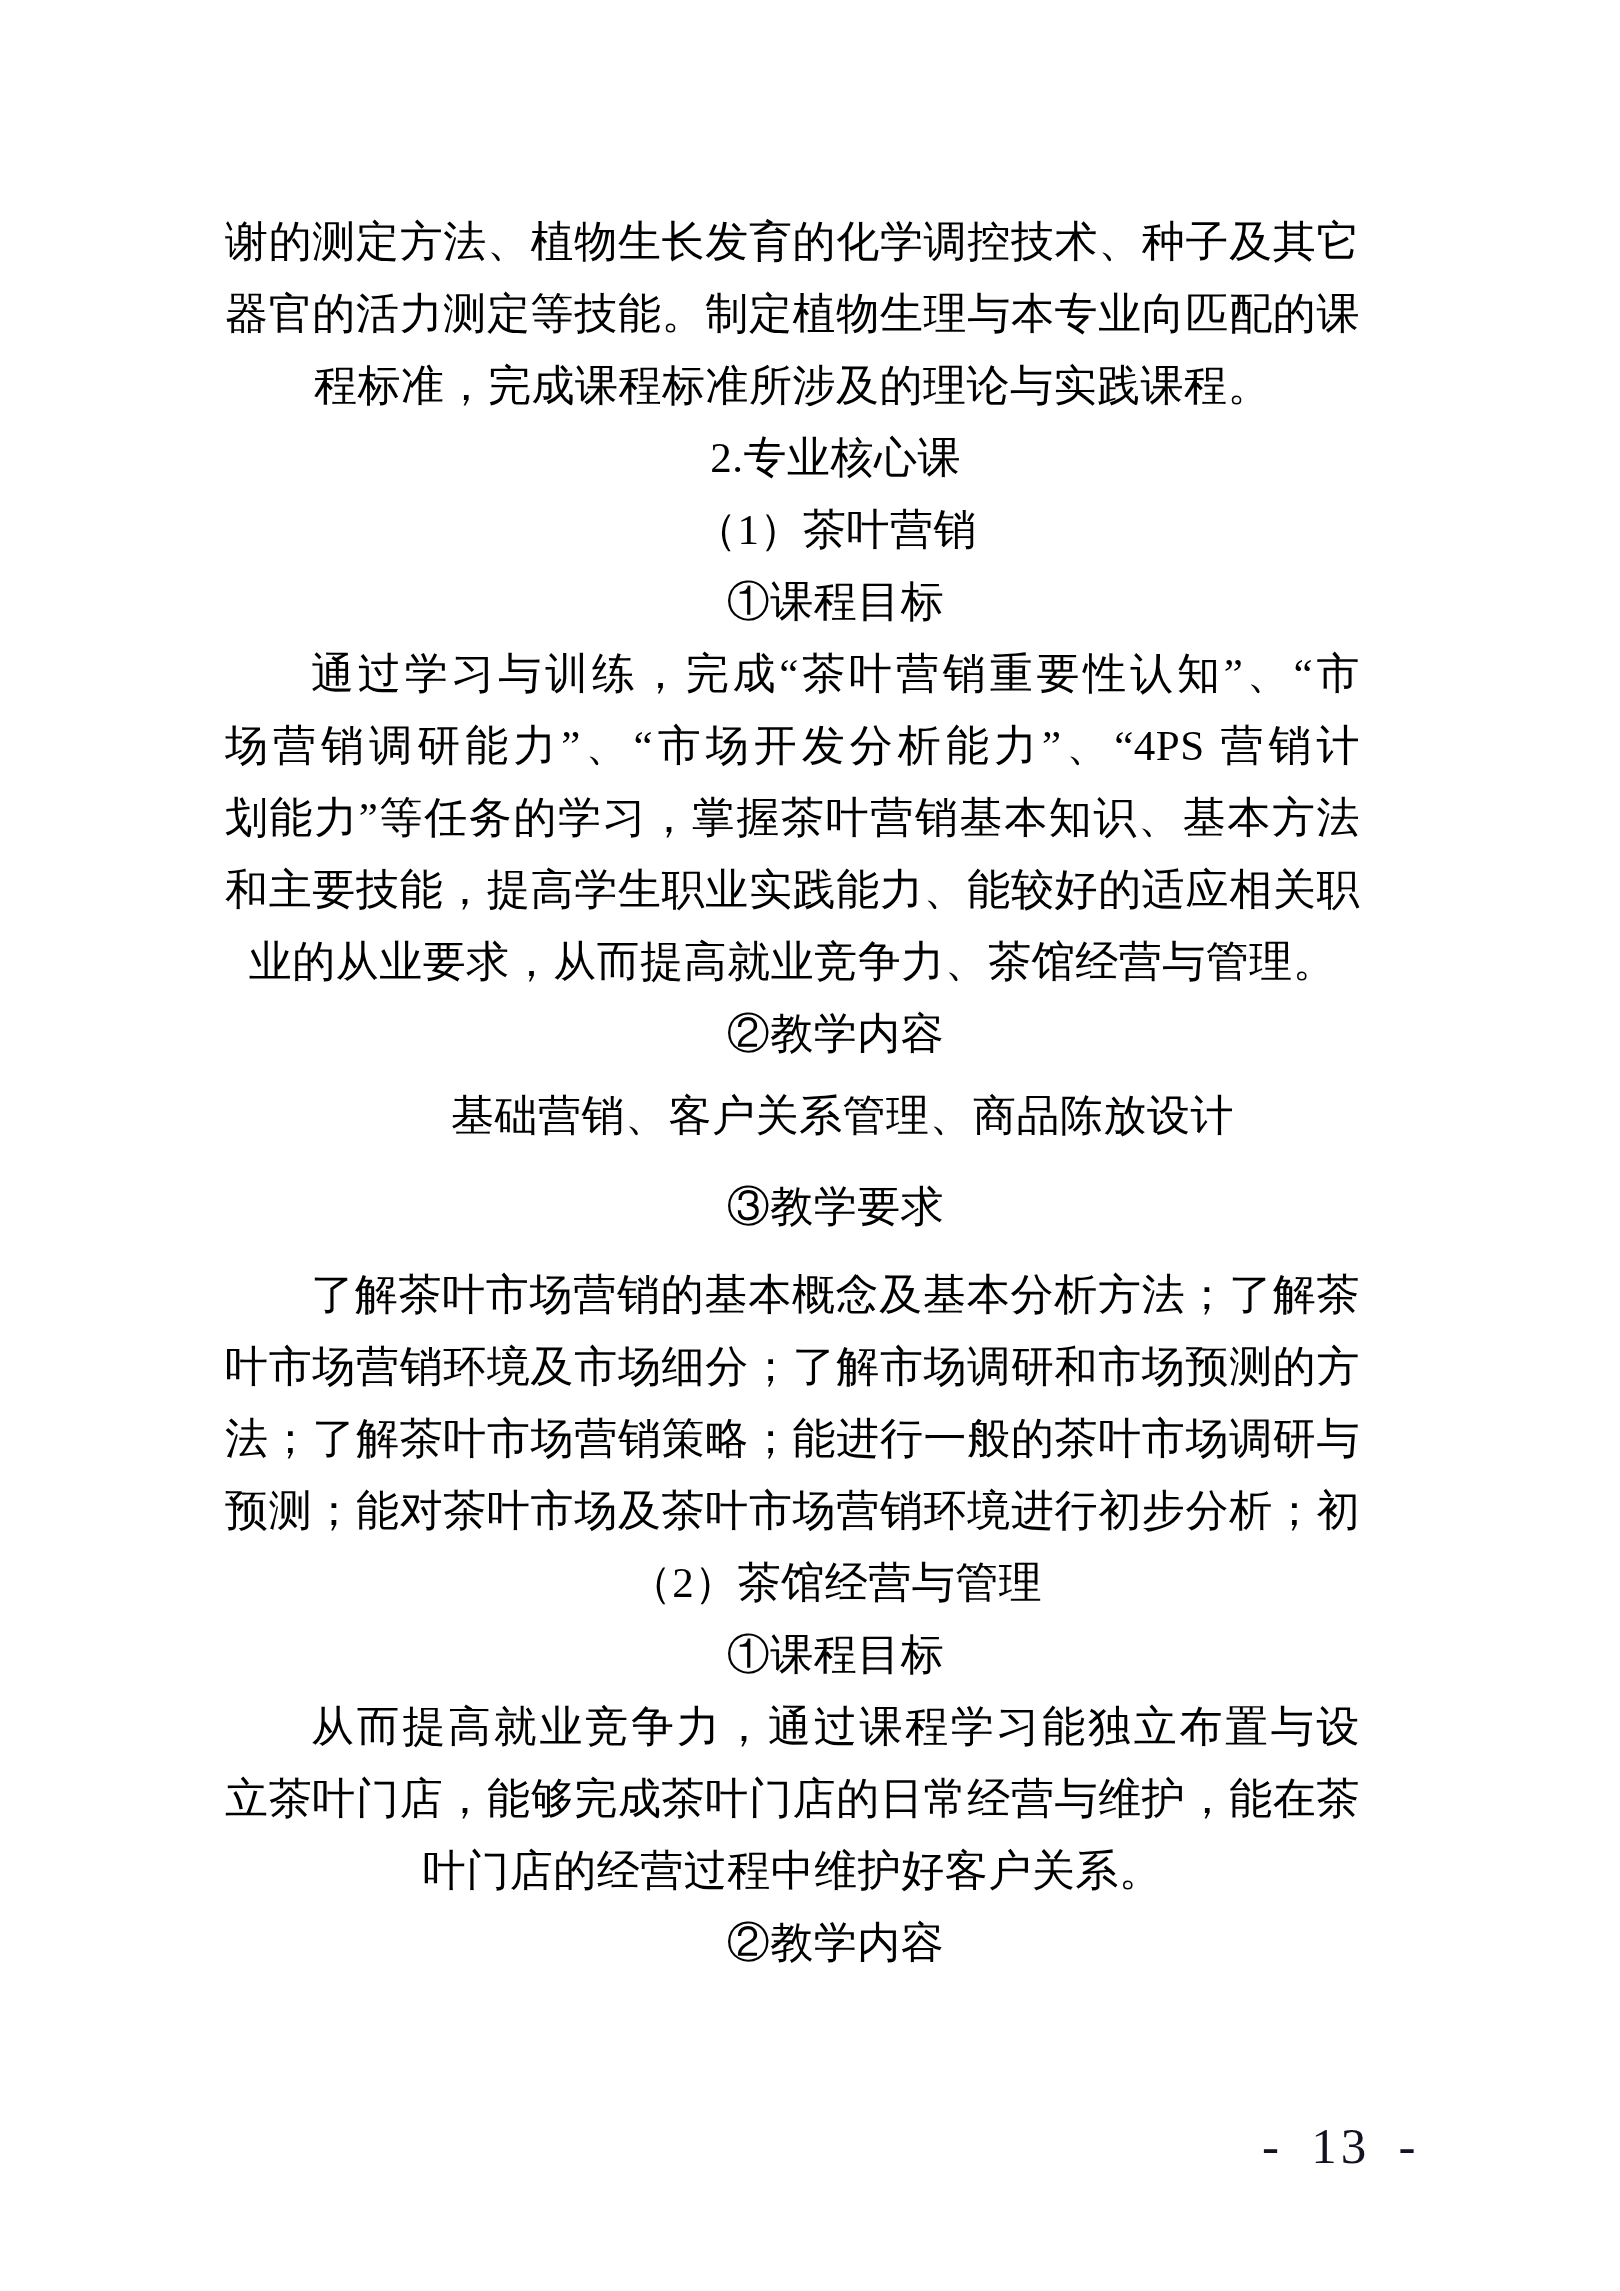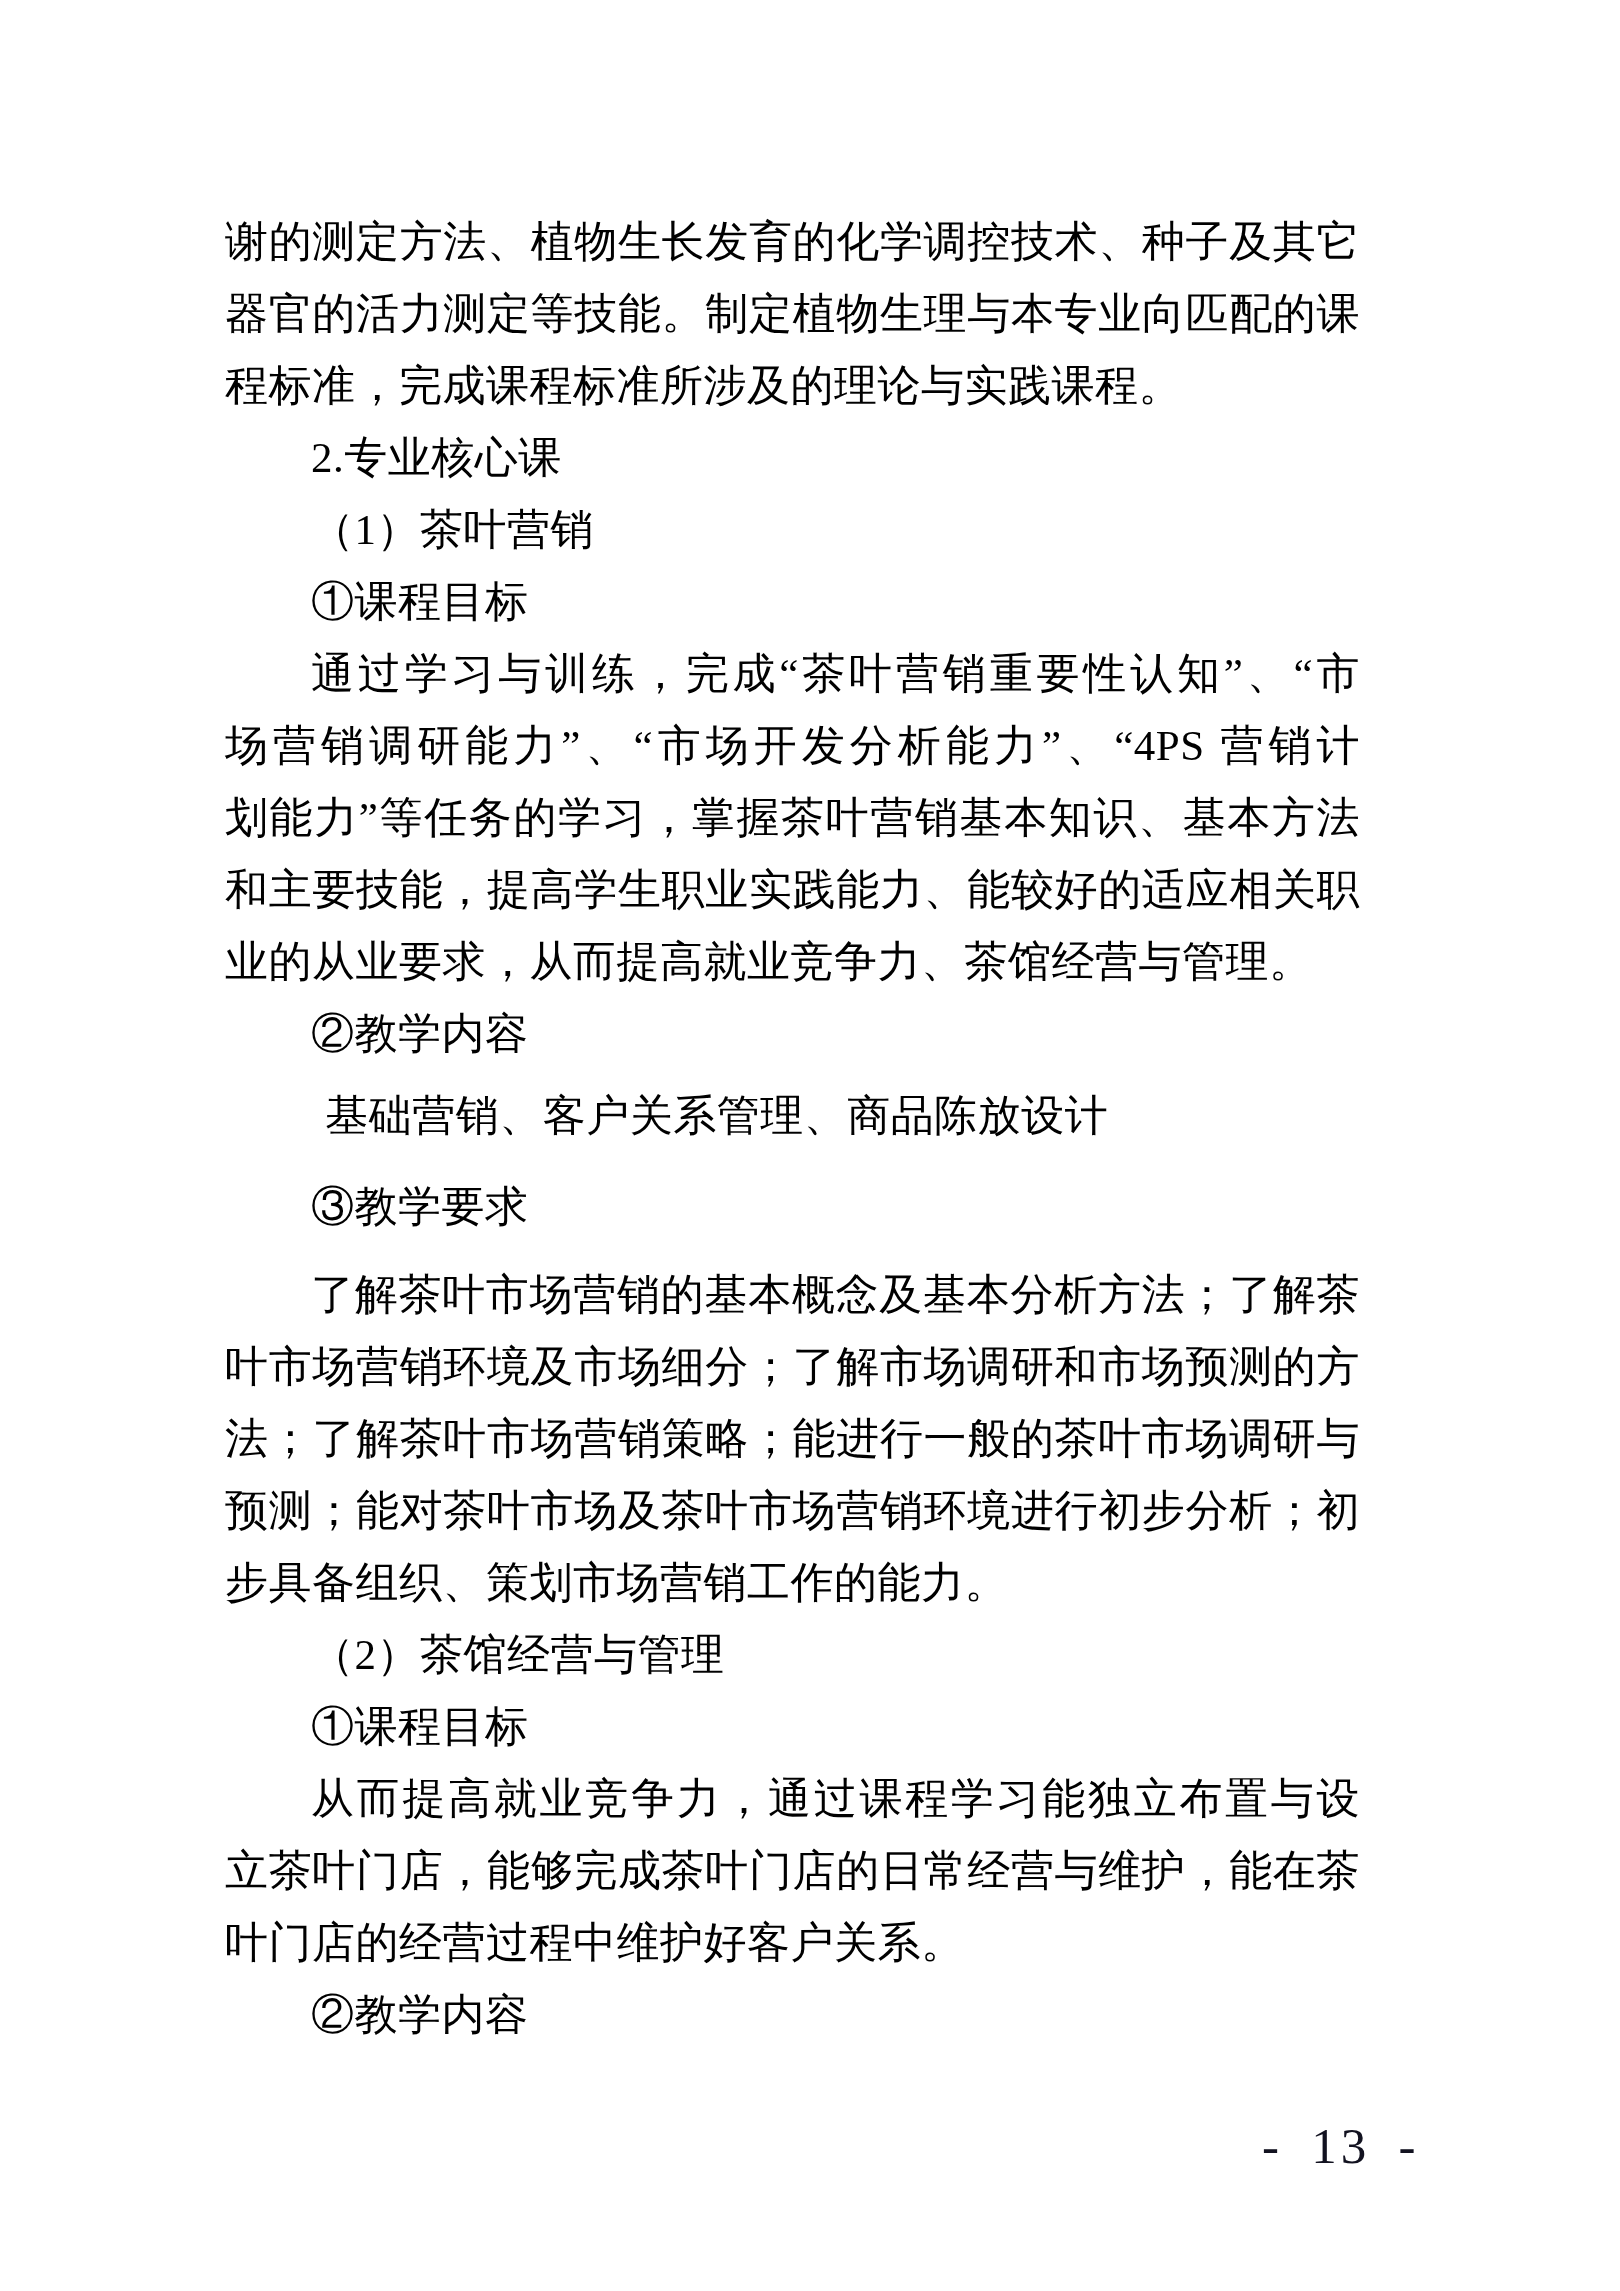--- a/index.html
+++ b/index.html
@@ -22,21 +22,21 @@
     top: 206px;
     left: 225px;
     width: 1135px;
     font-size: 43px;
     line-height: 72px;
     letter-spacing: 0.5px;
   }
   .para { margin: 0; }
   .para .line {
     white-space: nowrap;
-    text-align: left;
+    text-align: center;
   }
   .para .line.fill {
     white-space: normal;
     text-align: justify;
     text-align-last: justify;
   }
   .para.indent .line:first-child { text-indent: 2em; }
   .para.indent-wide .line:first-child { text-indent: 2.33em; }
   .gap-none { margin-top: 0; }
   .gap-sm { margin-top: 9.8px; }
@@ -86,21 +86,20 @@
         <div class="line">基础营销、客户关系管理、商品陈放设计</div>
       </div>
       <div class="para indent gap-lg">
         <div class="line">③教学要求</div>
       </div>
       <div class="para indent gap-md">
         <div class="line fill">了解茶叶市场营销的基本概念及基本分析方法；了解茶</div>
         <div class="line fill">叶市场营销环境及市场细分；了解市场调研和市场预测的方</div>
         <div class="line fill">法；了解茶叶市场营销策略；能进行一般的茶叶市场调研与</div>
         <div class="line fill">预测；能对茶叶市场及茶叶市场营销环境进行初步分析；初</div>
-        <div class="line">步具备组织、策划市场营销工作的能力。</div>
       </div>
       <div class="para indent gap-none">
         <div class="line">（2）茶馆经营与管理</div>
       </div>
       <div class="para indent gap-none">
         <div class="line">①课程目标</div>
       </div>
       <div class="para indent gap-none">
         <div class="line fill">从而提高就业竞争力，通过课程学习能独立布置与设</div>
         <div class="line fill">立茶叶门店，能够完成茶叶门店的日常经营与维护，能在茶</div>

